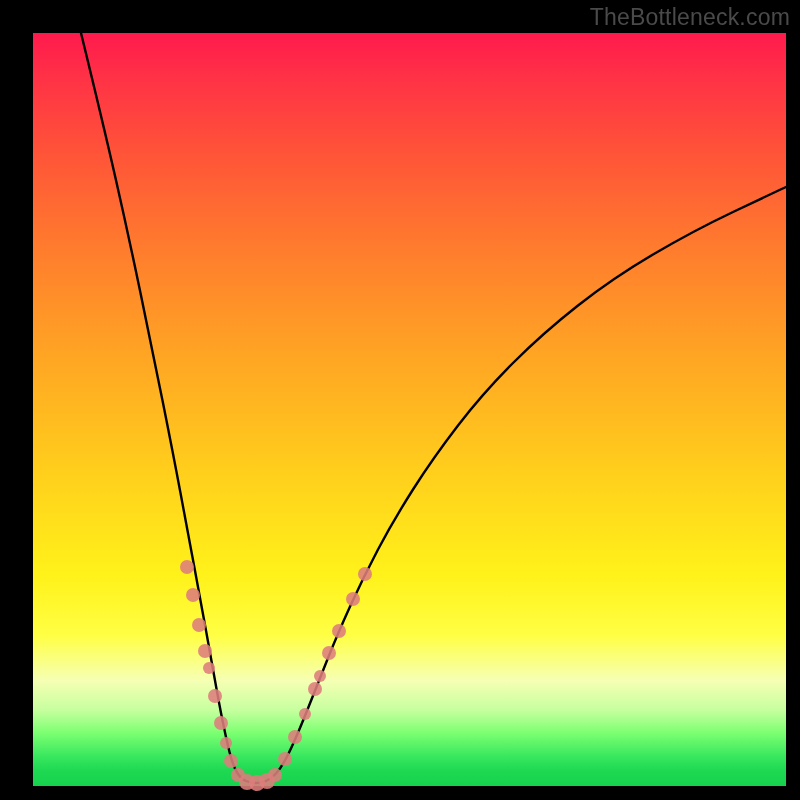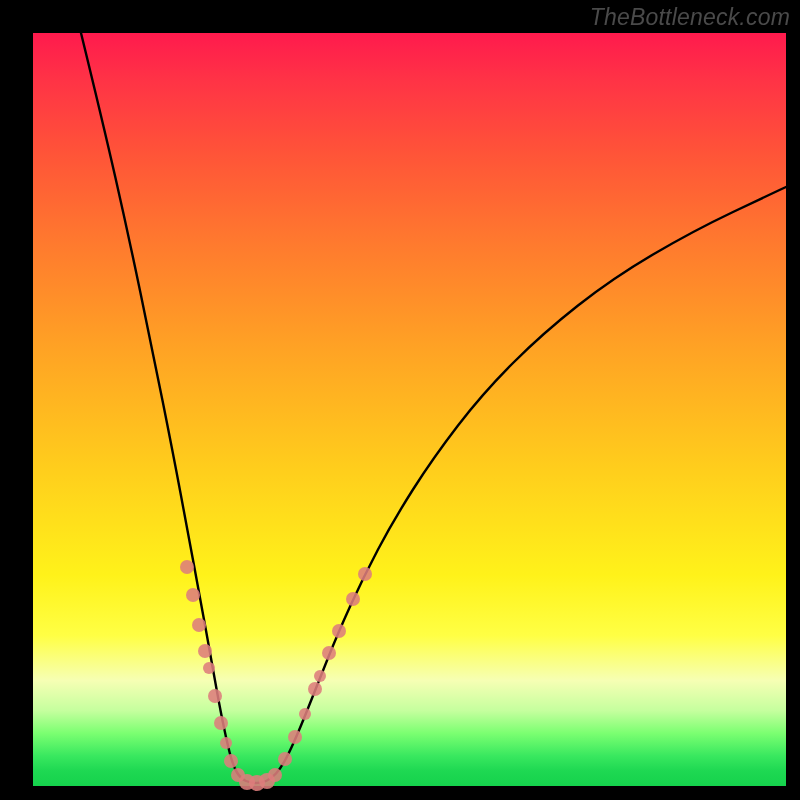--- a/index.html
+++ b/index.html
@@ -11,21 +11,20 @@
     background: #000;
     font-family: Arial, Helvetica, sans-serif;
   }
   .frame {
     position: absolute;
     left: 0;
     top: 0;
     width: 800px;
     height: 800px;
     background: #000;
-    font-style: italic;
   }
   .plot {
     position: absolute;
     left: 33px;
     top: 33px;
     width: 753px;
     height: 753px;
     
     background: linear-gradient(
       to bottom,

